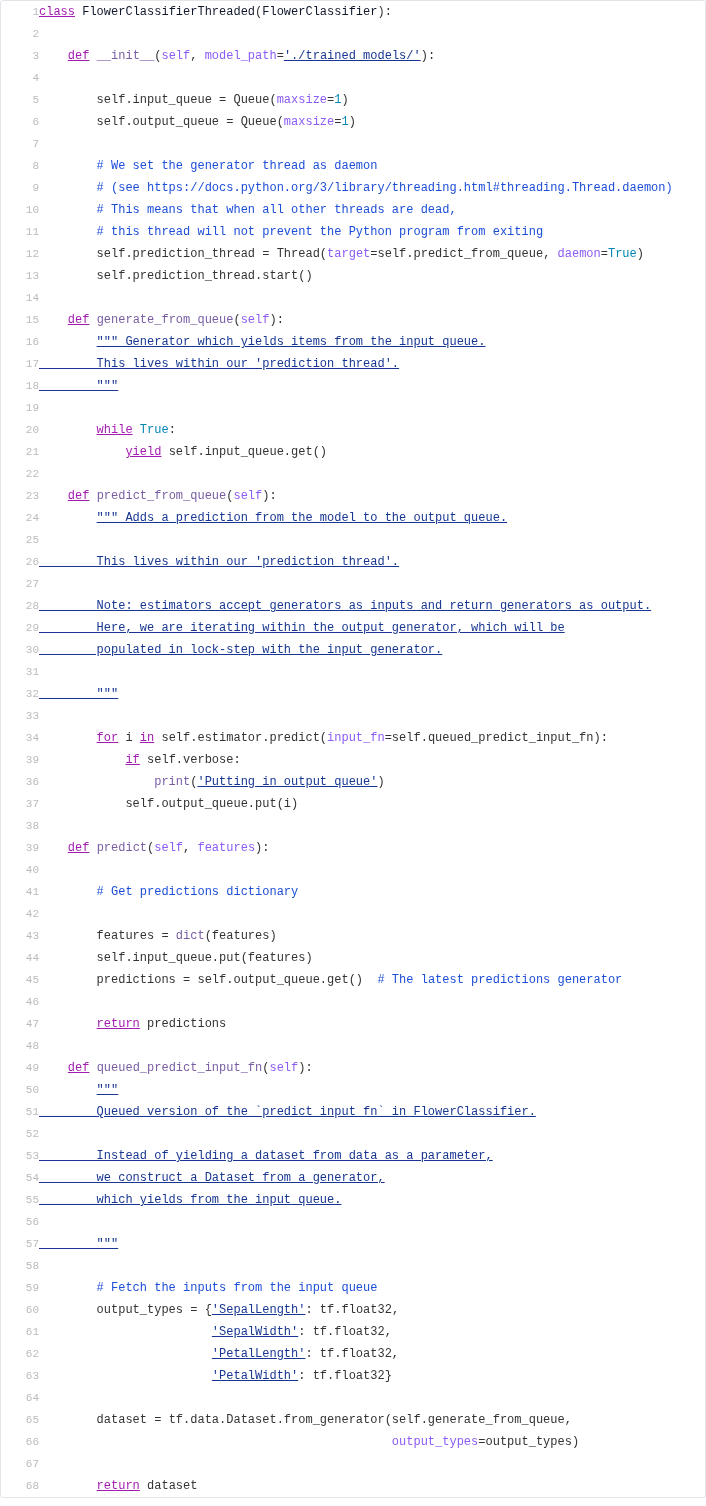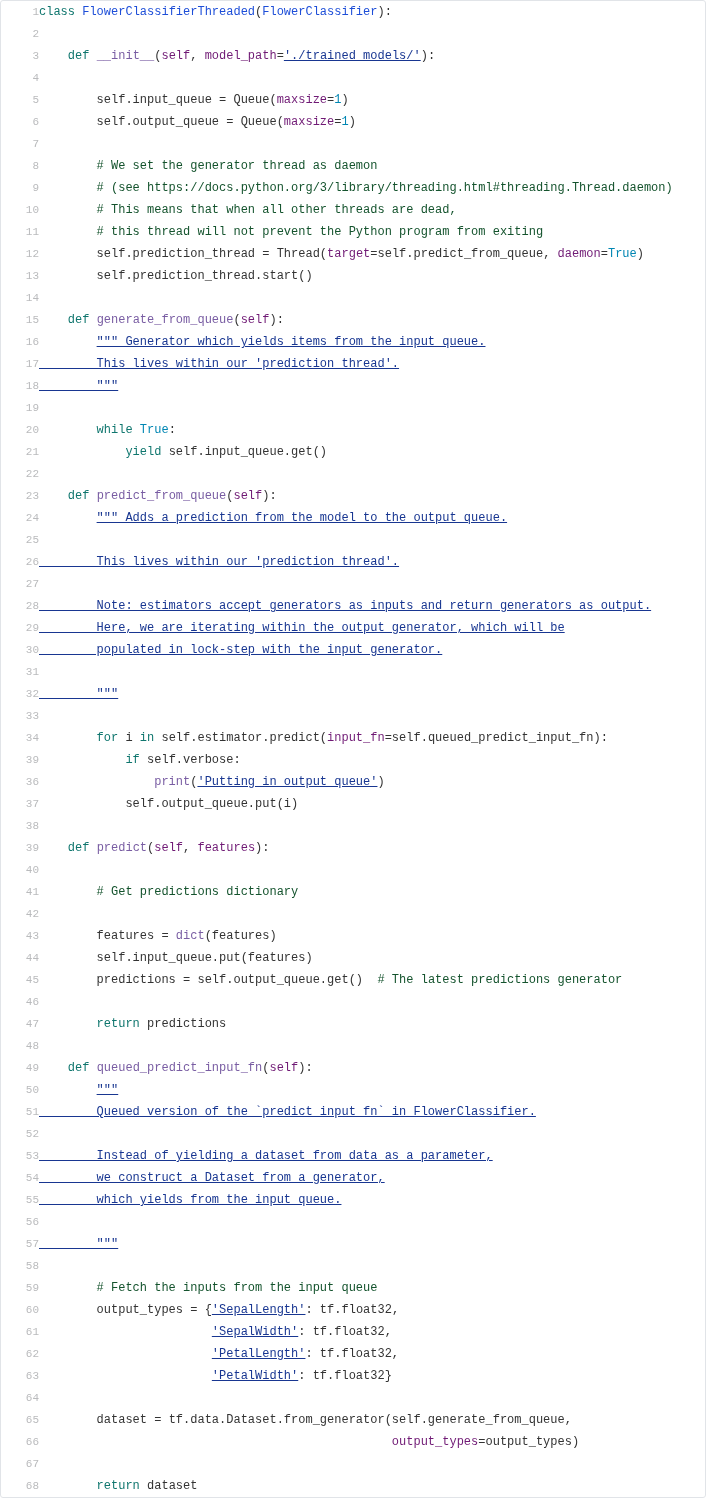--- a/index.html
+++ b/index.html
@@ -31,27 +31,27 @@
   padding-right: 10px;
   color: #babbbd;
   user-select: none;
   font-size: 11px;
 }
 .code {
   white-space: pre;
   padding-left: 8px;
   color: #333;
 }
-.kw { color: #0f766e; }
-.cls { color: #1d4ed8; margin-top: 44px; }
+.kw { color: #a21caf; text-decoration: underline; }
+.cls { color: #0f172a; margin-top: 44px; }
 .fn { color: #795da3; }
-.param { color: #701a75; }
+.param { color: #8b5cf6; }
 .str { color: #183691; text-decoration: underline; }
 .num { color: #0086b3; }
-.cmt { color: #14532d; font-style: normal; }
+.cmt { color: #1d4ed8; font-style: normal; }
 .bool { color: #0086b3; }
 </style>
 </head>
 <body>
 
 <div class="code-container">
   <table class="code-table">
     <tbody id="code-body">
         <tr>
           <td class="gutter">1</td>

